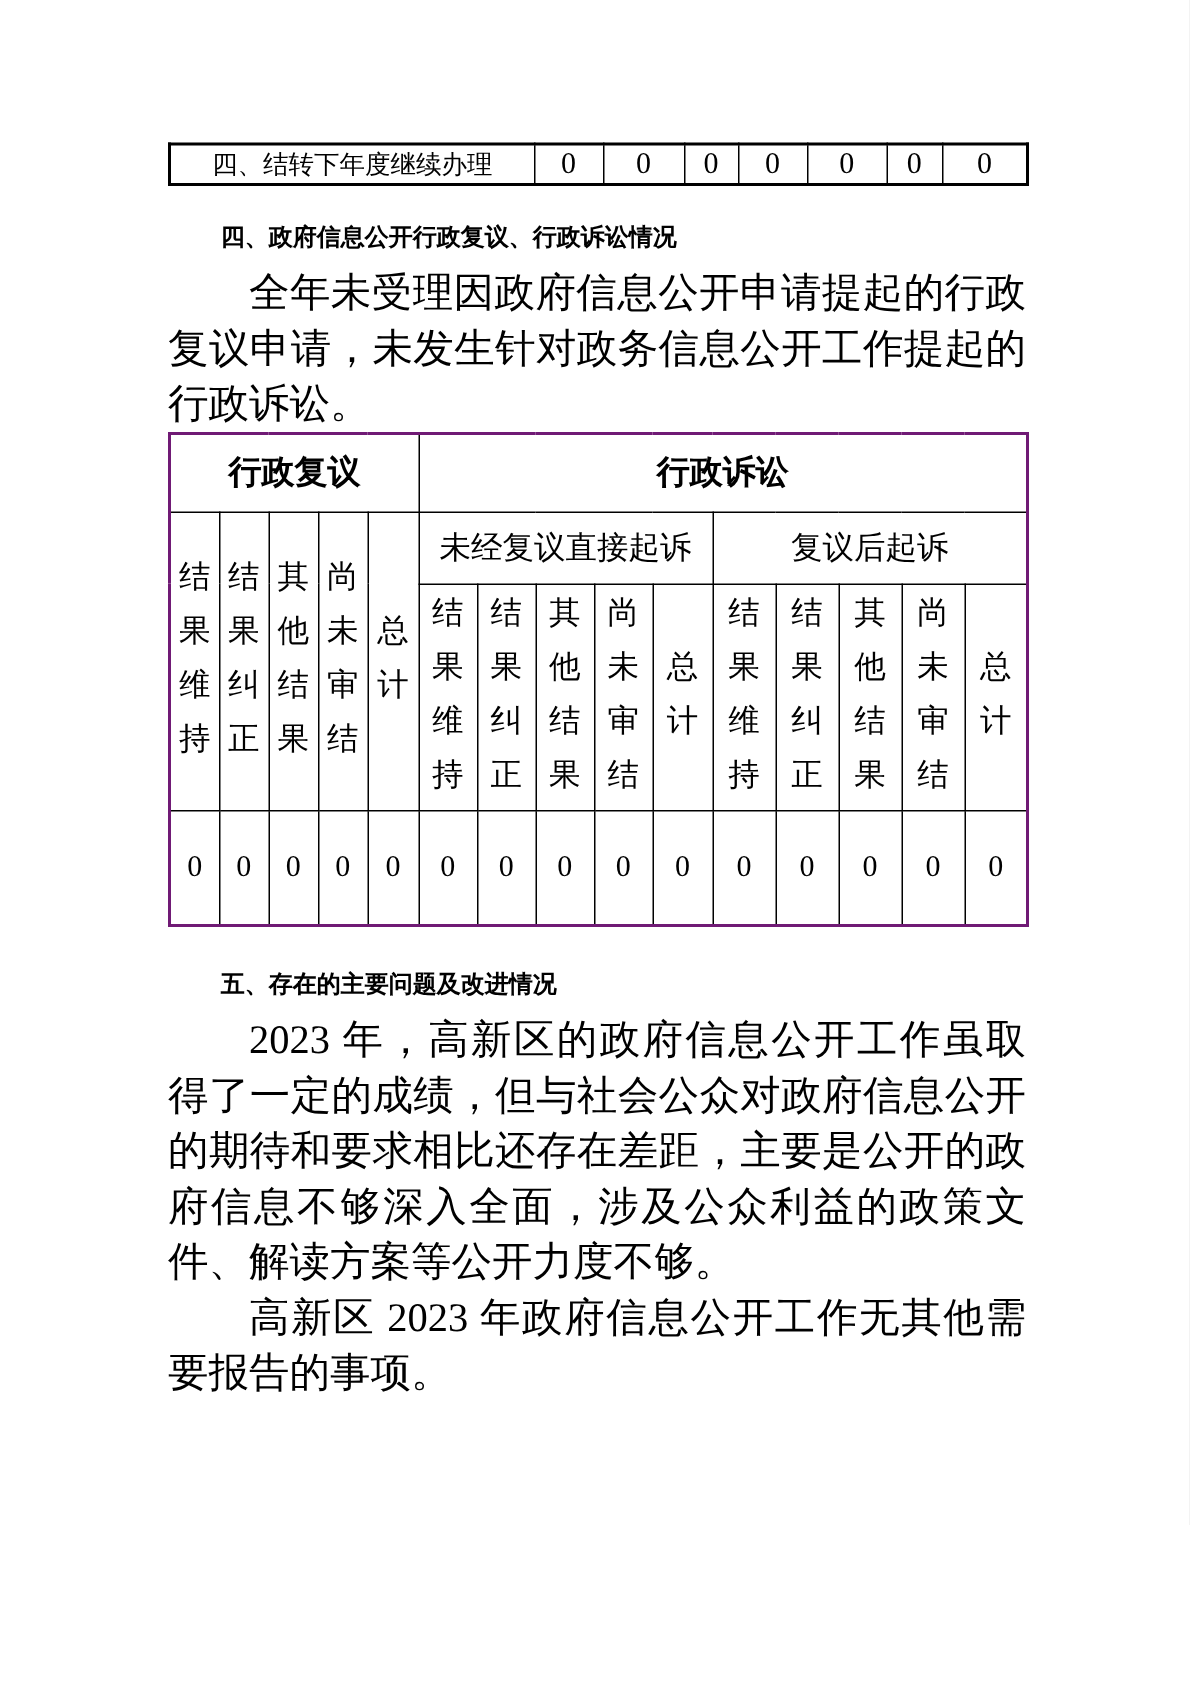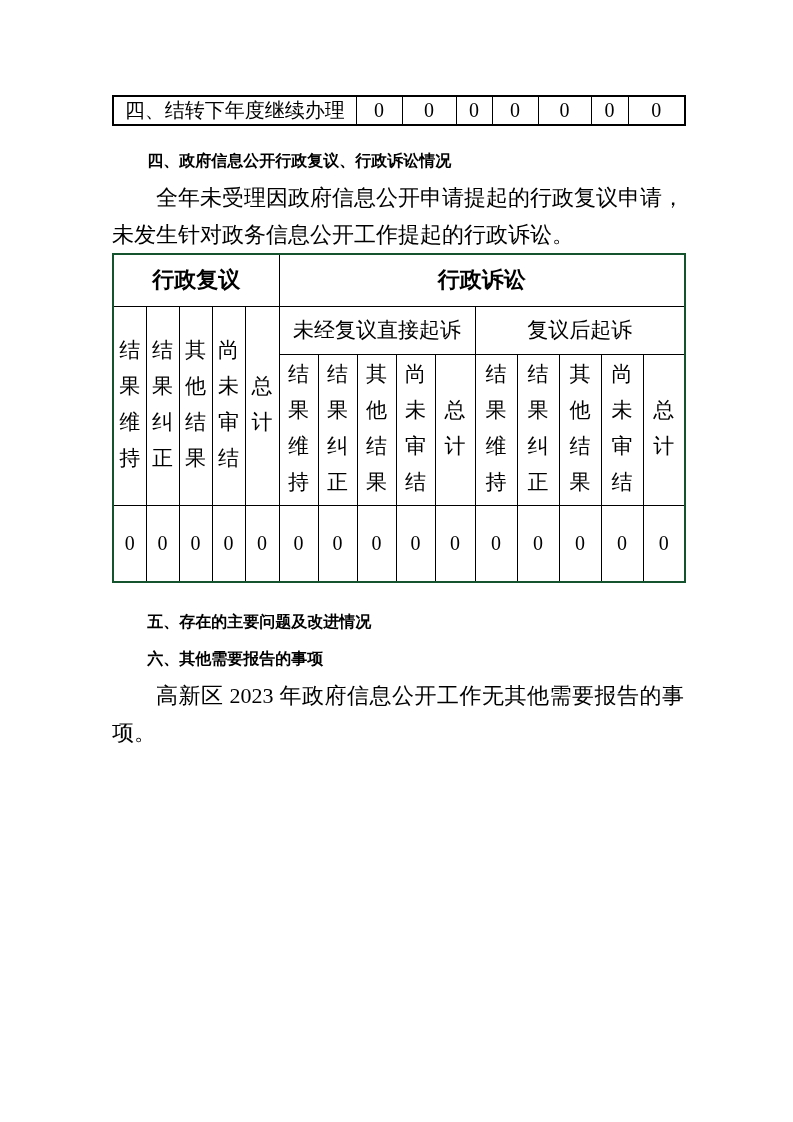--- a/index.html
+++ b/index.html
@@ -19,44 +19,44 @@
 
   table { border-collapse: collapse; table-layout: fixed; width: 572px; }
 
   
   .carry-table { border: 2px solid #000; margin-bottom: 16px; }
   .carry-table td {
     border: 1px solid #000;
     height: 27px;
     text-align: center;
     vertical-align: middle;
-    font-size: 20px;
+    font-size: 17px;
     overflow: hidden;
     white-space: nowrap;
   }
   .carry-table td.num { font-size: 20px; }
 
   
   .sec-heading {
     font-family: "Liberation Sans", "DejaVu Sans", sans-serif;
     font-weight: bold;
     font-size: 16px;
     line-height: 37px;
     text-indent: 2.2em;
   }
   .body-para {
-    font-size: 22px;
+    font-size: 27px;
     line-height: 37px;
     text-align: justify;
     text-indent: 2em;
   }
   .h5-gap { margin-top: 20px; }
 
   
-  .lit-table { border: 2px solid #14532d; }
+  .lit-table { border: 2px solid #701a75; }
   .lit-table td {
     border: 1px solid #000;
     text-align: center;
     vertical-align: middle;
     overflow: hidden;
   }
   .lit-table .group-hd {
     height: 52px;
     font-weight: bold;
     font-size: 22px;
@@ -203,17 +203,17 @@
       <td>0</td>
       <td>0</td>
       <td>0</td>
       <td>0</td>
       <td>0</td>
     </tr>
   </tbody>
     </table>
 
   <div class="sec-heading h5-gap">五、存在的主要问题及改进情况</div>
-
-  <div class="sec-heading">六、其他需要报告的事项</div>
+  <div class="body-para">2023 年，高新区的政府信息公开工作虽取得了一定的成绩，但与社会公众对政府信息公开的期待和要求相比还存在差距，主要是公开的政府信息不够深入全面，涉及公众利益的政策文件、解读方案等公开力度不够。</div>
+
   <div class="body-para">高新区 2023 年政府信息公开工作无其他需要报告的事项。</div>
 
 </div>
 
 </body></html>

